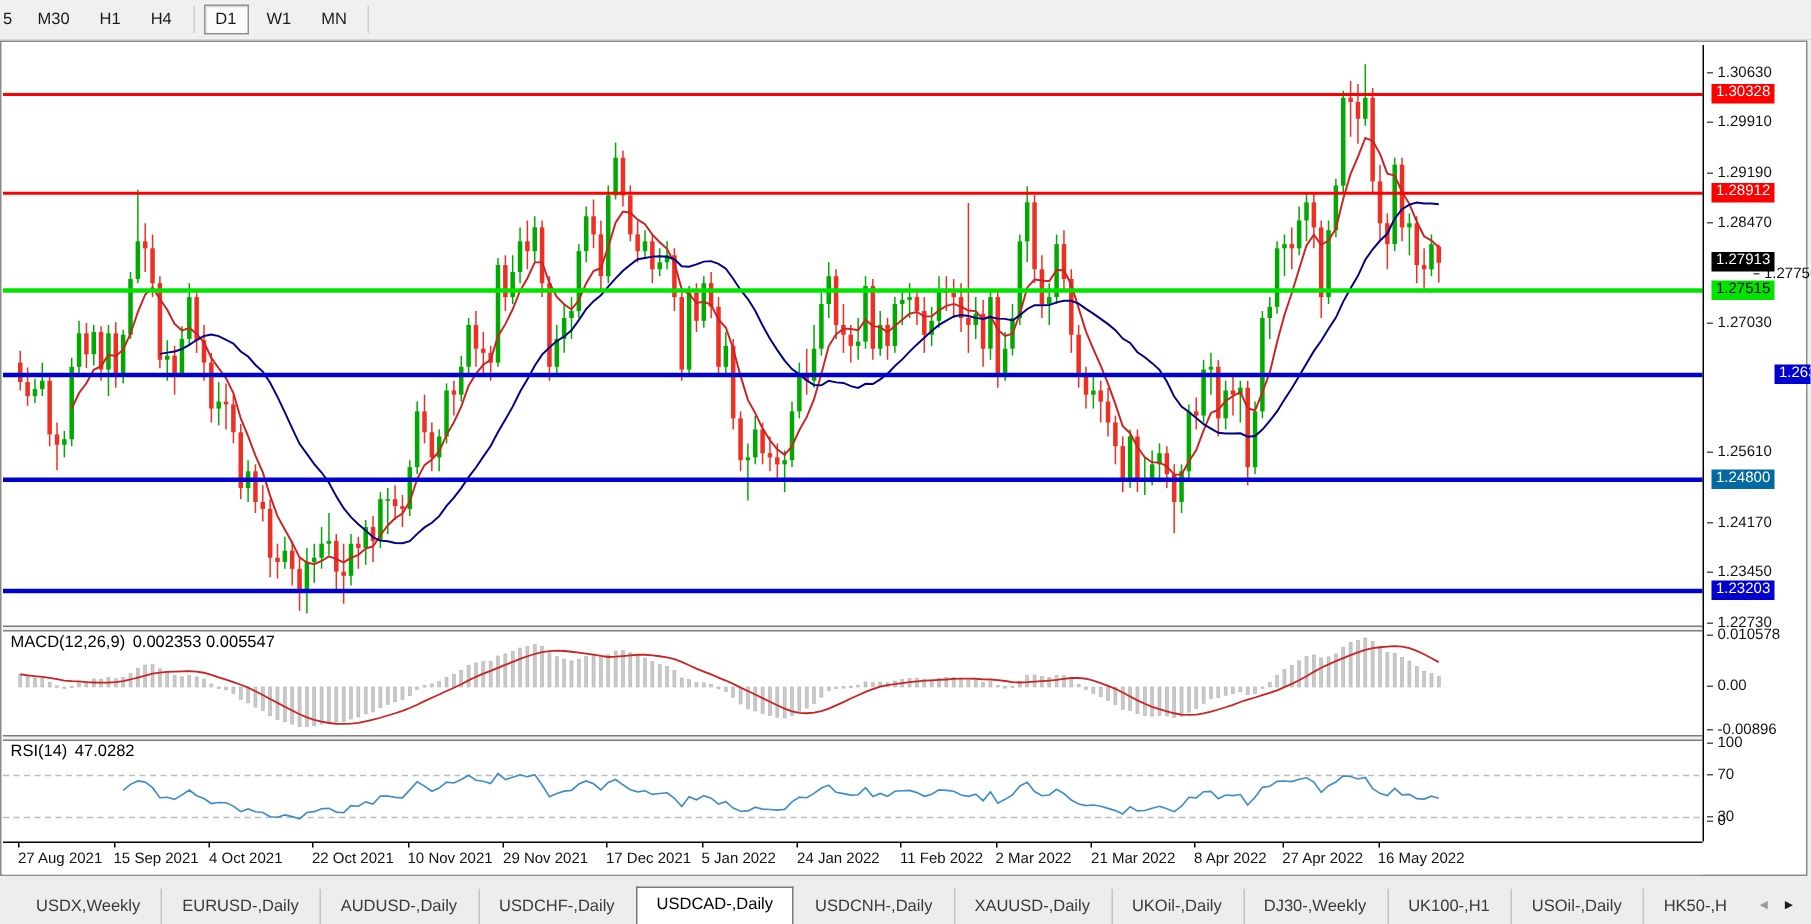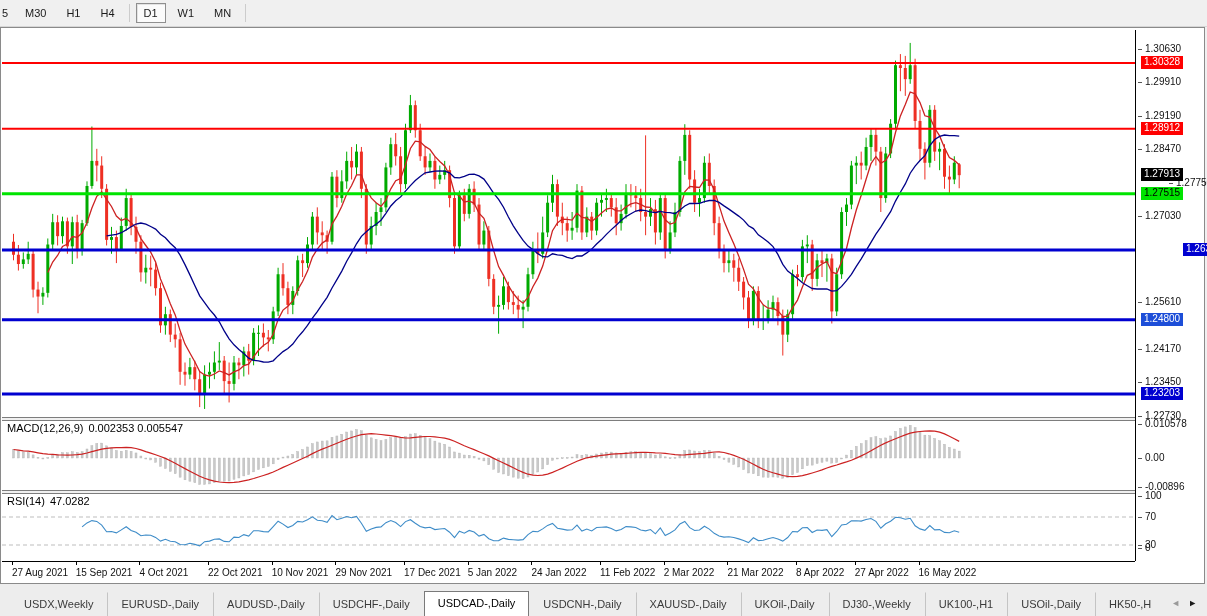--- a/index.html
+++ b/index.html
@@ -713,21 +713,21 @@
       <div class="axis-label" style="top: 422px;">0.00</div>
       <div class="axis-label" style="top: 450.797px;">-0.00896</div>
       <div class="axis-label" style="top: 460px;">100</div>
       <div class="axis-label" style="top: 481px;">70</div>
       <div class="axis-label" style="top: 509px;">30</div>
       <div class="axis-label" style="top: 512px;">0</div>
       <div class="axis-badge" style="top: 25.9816px; background: rgb(255, 0, 0); color: rgb(255, 255, 255);">1.30328</div>
       <div class="axis-badge" style="top: 91.7591px; background: rgb(255, 0, 0); color: rgb(255, 255, 255);">1.28912</div>
       <div class="axis-badge" style="top: 156.654px; background: rgb(0, 228, 0); color: rgb(0, 0, 0);">1.27515</div>
       <div class="axis-badge" style="top: 212.955px; background: rgb(0, 0, 208); color: rgb(255, 255, 255); margin-left: 42px;">1.26303</div>
-      <div class="axis-badge" style="top: 282.774px; background: #1d4ed8; color: rgb(255, 255, 255);">1.24800</div>
+      <div class="axis-badge" style="top: 282.774px; background: #0369a1; color: rgb(255, 255, 255);">1.24800</div>
       <div class="axis-badge" style="top: 356.959px; background: rgb(0, 0, 208); color: rgb(255, 255, 255);">1.23203</div>
       <div class="axis-badge" style="top: 138.166px; background: rgb(0, 0, 0); color: rgb(255, 255, 255);">1.27913</div>
     </div>
   <div class="date-axis" id="dateAxis">
       <div class="date-label" style="left: 10px;">27 Aug 2021</div>
       <div class="date-label" style="left: 73.7px;">15 Sep 2021</div>
       <div class="date-label" style="left: 137.4px;">4 Oct 2021</div>
       <div class="date-label" style="left: 206px;">22 Oct 2021</div>
       <div class="date-label" style="left: 269.7px;">10 Nov 2021</div>
       <div class="date-label" style="left: 333.4px;">29 Nov 2021</div>

